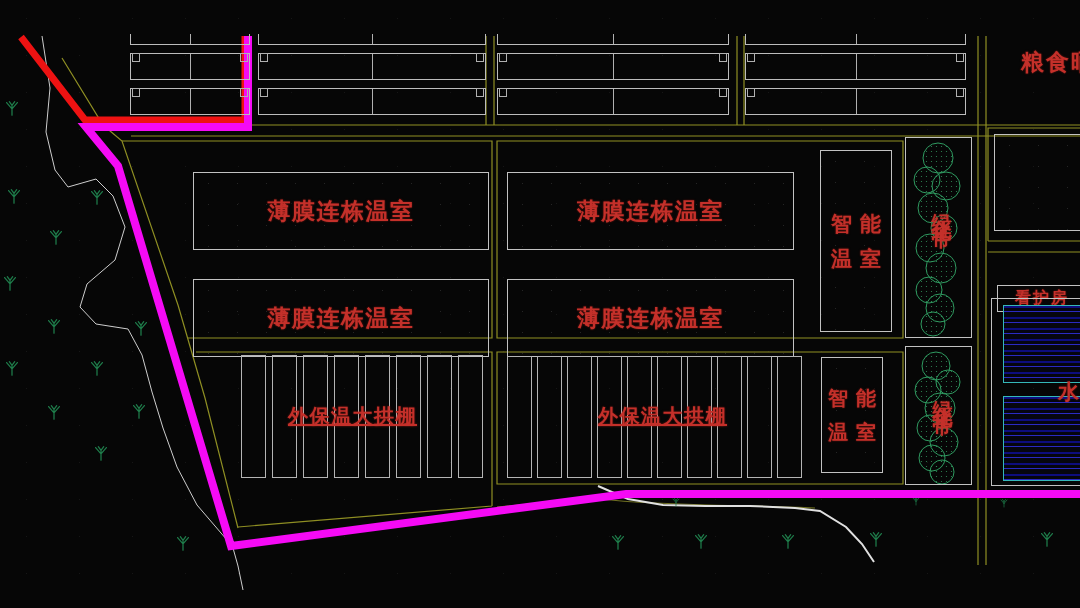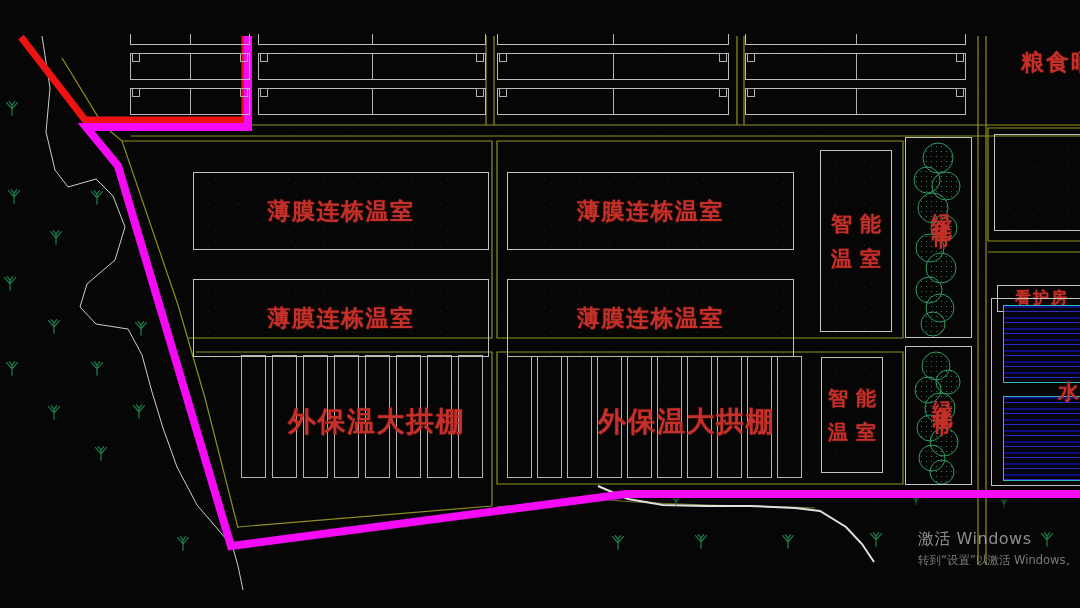--- a/index.html
+++ b/index.html
@@ -23,21 +23,21 @@
   .cellp{position:absolute;border:1px solid #bcbcbc;border-top:none;box-sizing:border-box;height:11px;top:34px;}
   .dv{position:absolute;left:50%;top:0;bottom:0;width:1px;background:#b0b0b0;}
   .shed{position:absolute;top:355px;width:25px;height:123px;border:1px solid #b4b4b4;box-sizing:border-box;}
   .shed.m{top:356px;height:122px;}
   .block{display:flex;align-items:center;justify-content:center;margin-top:24px;}
   .red-label{
     position:absolute;color:#c4302a;font-family:"DejaVu Serif",serif;font-weight:700;
     letter-spacing:1.5px;white-space:nowrap;text-shadow:0 0 2px rgba(200,40,30,.55);
   }
   .lbl-film{font-size:23px;}
-  .lbl-shed{font-size:28px;}
+  .lbl-shed{font-size:20px;text-decoration:underline;}
   .two-line{display:flex;flex-direction:column;align-items:center;justify-content:center;gap:7px;font-size:21px;letter-spacing:8px;text-indent:8px;}
   .vlabel{writing-mode:vertical-rl;text-orientation:upright;letter-spacing:8px;font-size:20px;}
   .hatch{
     position:absolute;border:1.5px solid #35b8b8;box-sizing:border-box;
     background-image:repeating-linear-gradient(180deg,
       #0d0d7e 0px,#0d0d7e 2px,#05050f 2px,#05050f 5px,
       #2a2ac2 5px,#2a2ac2 6px,#06060f 6px,#06060f 11px);
   }
   .wm{position:absolute;left:918px;top:529px;color:#a6a6a6;opacity:.85;}
   .wm .l1{font-size:16px;letter-spacing:.5px;}
@@ -227,18 +227,14 @@
 
   <div class="box block" style="left:997px;top:261px;width:90px;height:27px;">
     <span class="red-label" style="position:static;font-size:16px;letter-spacing:2px;">看护房</span>
   </div>
 
   <div class="box" style="left:991px;top:298px;width:95px;height:188px;"></div>
   <div class="hatch" style="left:1003px;top:305px;width:80px;height:78px;"></div>
   <div class="hatch" style="left:1003px;top:396px;width:80px;height:85px;"></div>
   <div class="red-label" style="left:1058px;top:378px;font-size:21px;">水</div>
 
-  <div class="wm">
-    <div class="l1">激活 Windows</div>
-    <div class="l2">转到“设置”以激活 Windows。</div>
-  </div>
 
 </div>
 
 </body></html>

